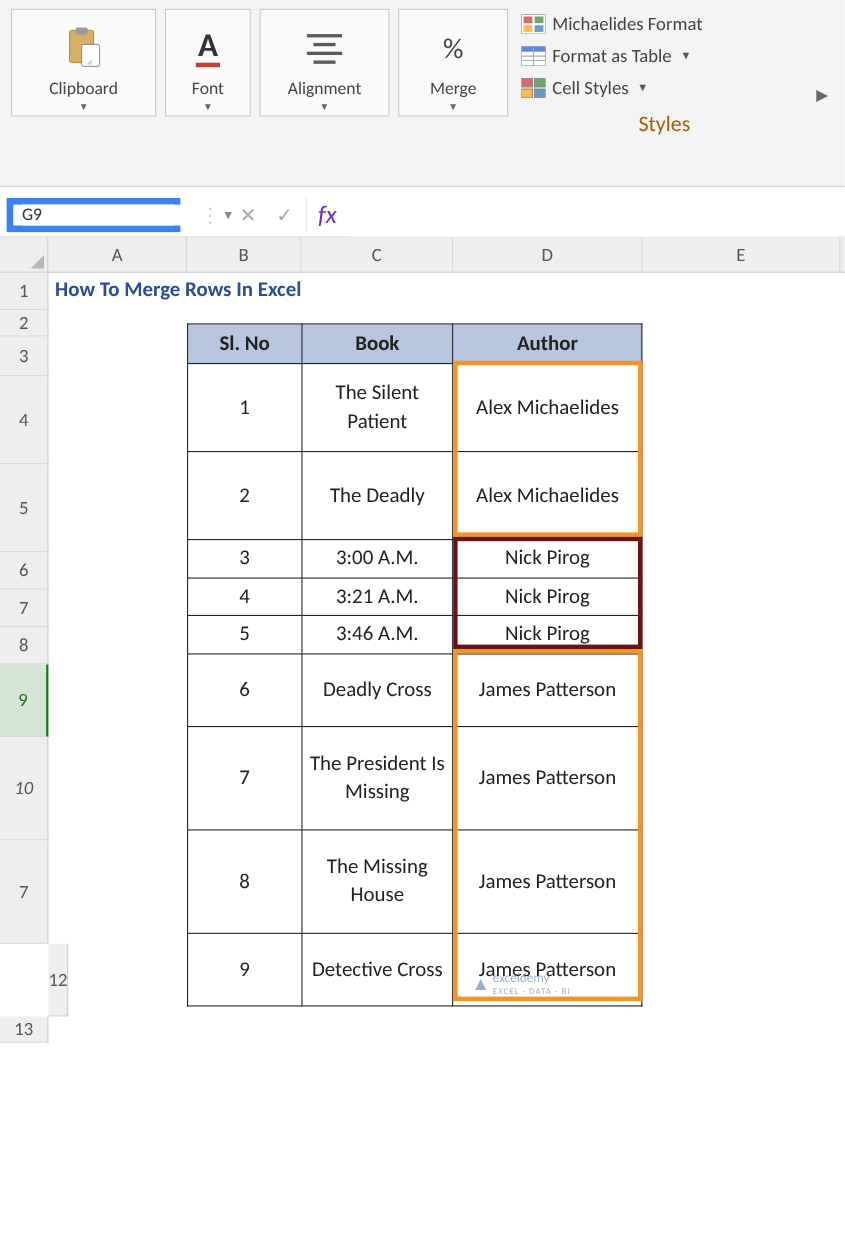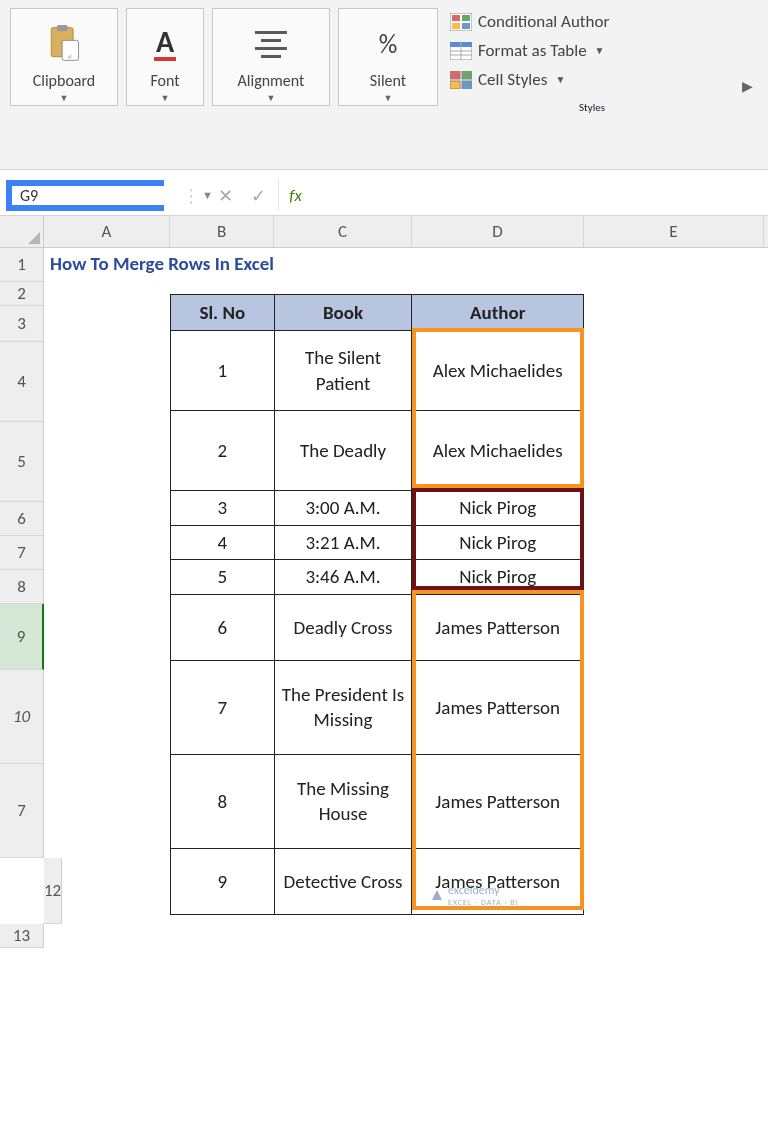--- a/index.html
+++ b/index.html
@@ -1,51 +1,51 @@
 <!DOCTYPE html>
 <html><head>
 <meta charset="utf-8">
 <style>
 * { box-sizing: border-box; margin: 0; padding: 0; font-family: "Segoe UI", Calibri, Arial, sans-serif; }
 body { background: #fff; width: 768px; overflow: hidden; }
 
 
 .ribbon { background: #f3f3f3; border-bottom: 1px solid #d4d4d4; padding: 8px 10px 4px 10px; display: flex; align-items: flex-start; gap: 8px; height: 170px; }
 .ribbon-group { border: 1px solid #c8c8c8; background: #fafafa; display: flex; flex-direction: column; align-items: center; justify-content: space-between; padding: 8px 4px 2px 4px; position: relative; }
-.rg-clipboard { width: 108px; height: 98px; }
+.rg-clipboard { width: 132px; height: 98px; }
 .rg-font { width: 78px; height: 98px; }
 .rg-alignment { width: 118px; height: 98px; }
 .rg-number { width: 100px; height: 98px; }
 .rg-icon { display: flex; align-items: center; justify-content: center; flex: 1; }
 .rg-label { font-size: 16px; color: #444; display: flex; align-items: center; gap: 4px; }
 .dropdown-caret { font-size: 9px; color: #666; margin-top: 2px; }
 
 .clip-icon svg { width: 38px; height: 40px; }
 .font-icon { font-size: 30px; font-weight: bold; color: #333; border-bottom: 4px solid #d13b2e; line-height: 1; padding: 0 2px; }
 .align-icon { display: flex; flex-direction: column; gap: 5px; align-items: center; }
 .align-icon div { width: 32px; height: 3px; background: #5a5a5a; }
 .align-icon div:nth-child(2) { width: 20px; }
 .align-icon div:nth-child(4) { width: 20px; }
 .number-icon { font-size: 26px; color: #444; font-weight: 500; }
 
 .styles-group { flex: 1; padding-left: 4px; }
 .styles-list { display: flex; flex-direction: column; gap: 2px; }
 .styles-item { display: flex; align-items: center; gap: 6px; font-size: 17px; color: #444; padding: 3px 0; cursor: pointer; }
 .styles-item .si-caret { font-size: 10px; color: #555; margin-left: 2px; }
-.styles-label { text-align: center; font-size: 11px; color: #0f172a; margin-top: 8px; }
+.styles-label { text-align: center; font-size: 20px; color: #a16207; margin-top: 8px; }
 .si-icon { width: 22px; height: 18px; display: inline-flex; align-items: center; justify-content: center; }
 .expander { width: 16px; font-size: 14px; color: #666; align-self: center; margin-left: auto; }
 
 
 .fbar-row { display: flex; align-items: stretch; border-bottom: 1px solid #d4d4d4; background: #fff; height: 40px; margin-top: 6px; }
 .namebox-wrap { width: 158px; display: flex; align-items: center; border: 6px solid #3b82f6; margin: 4px 6px; background: #fff; padding: 0 8px; }
 .namebox { flex: 1; font-size: 16px; color: #333; border: none; outline: none; }
 .namebox-caret { color: #888; font-size: 11px; }
 .fx-btns { display: flex; align-items: center; gap: 18px; padding: 0 12px; color: #aaa; font-size: 18px; border-right: 1px solid #e4e4e4; margin: 4px 0; }
-.fx-label { font-style: italic; font-size: 17px; color: #4d7c0f; padding: 0 10px; display: flex; align-items: center; }
+.fx-label { font-style: italic; font-size: 23px; color: #6d28d9; padding: 0 10px; display: flex; align-items: center; }
 .formula-input { flex: 1; border: none; outline: none; font-size: 16px; padding: 0 8px; }
 
 
 .grid-wrap { position: relative; }
 .corner { position: absolute; left: 0; top: 0; width: 44px; height: 32px; background: #eee; border-right: 1px solid #ccc; border-bottom: 1px solid #ccc; }
 .corner::after { content: ""; position: absolute; right: 3px; bottom: 3px; border-left: 12px solid transparent; border-bottom: 12px solid #b7b7b7; }
 .col-headers { display: flex; margin-left: 44px; background: #eee; height: 32px; border-bottom: 1px solid #ccc; }
 .ch { border-right: 1px solid #d6d6d6; text-align: center; font-size: 17px; color: #555; line-height: 32px; }
 .ch-A { width: 126px; } .ch-B { width: 104px; } .ch-C { width: 138px; } .ch-D { width: 172px; } .ch-E { width: 180px; }
 
@@ -113,38 +113,38 @@
     </div>
     <div class="rg-label">
         <span>Alignment</span>
       </div>
     <div class="dropdown-caret">▼</div>
   </div>
 
   <div class="ribbon-group rg-number">
     <div class="rg-icon number-icon">%</div>
     <div class="rg-label">
-        <span>Silent</span>
+        <span>Merge</span>
       </div>
     <div class="dropdown-caret">▼</div>
   </div>
 
   <div class="styles-group">
     <div class="styles-list">
       <div class="styles-item">
         <span class="si-icon">
             <svg width="22" height="18">
               <rect x="0" y="0" width="22" height="18" fill="#fff" stroke="#888"></rect>
               <rect x="2" y="2" width="8" height="6" fill="#d66"></rect>
               <rect x="12" y="2" width="8" height="6" fill="#6a6"></rect>
               <rect x="2" y="10" width="8" height="6" fill="#fb4"></rect>
               <rect x="12" y="10" width="8" height="6" fill="#69c"></rect>
             </svg>
           </span>
-        <span>Conditional Author</span>
+        <span>Michaelides Format</span>
       </div>
       <div class="styles-item">
         <span class="si-icon">
             <svg width="22" height="18">
               <rect x="0" y="0" width="22" height="18" fill="#fff" stroke="#888"></rect>
               <rect x="0" y="0" width="22" height="5" fill="#5b8bd4"></rect>
               <line x1="0" y1="9" x2="22" y2="9" stroke="#aaa"></line>
               <line x1="0" y1="13" x2="22" y2="13" stroke="#aaa"></line>
               <line x1="11" y1="0" x2="11" y2="18" stroke="#aaa"></line>
             </svg>

